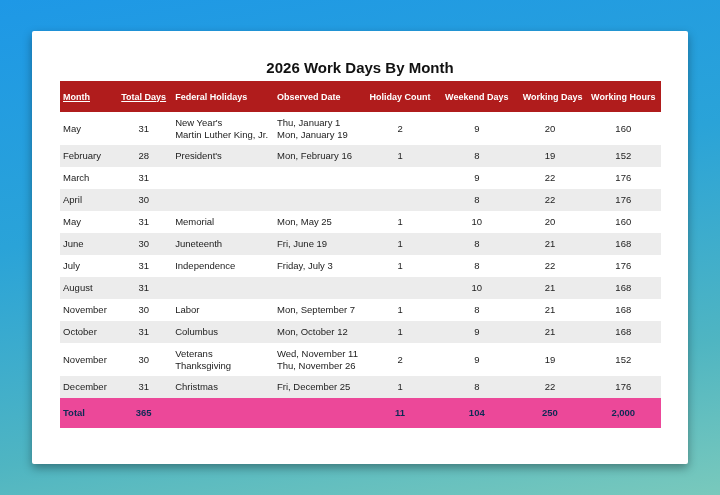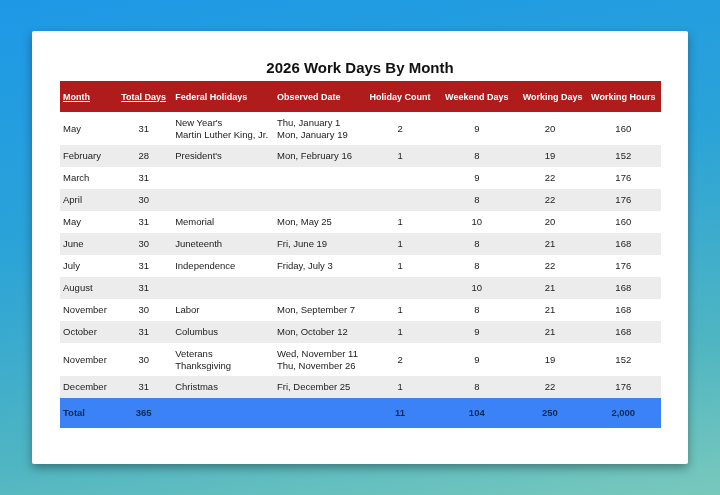--- a/index.html
+++ b/index.html
@@ -27,21 +27,21 @@
     color: #ffffff; font-weight: bold; font-size: 9px; padding: 0 3px;
     white-space: nowrap; text-align: center;
   }
   th.left { text-align: left; }
   td { padding: 0 3px; vertical-align: middle; text-align: center; line-height: 12px; }
   td.left { text-align: left; }
   tbody tr { height: 22px; }
   tbody tr.tall { height: 33px; }
   tbody tr:nth-child(even) { background: #ececec; }
   tbody tr:nth-child(odd) { background: #ffffff; }
-  tbody tr.total { background: #3b82f6; height: 30px; font-weight: bold; color: #0d2a55; }
+  tbody tr.total { background: #ec4899; height: 30px; font-weight: bold; color: #0d2a55; }
   .c-month { width: 52px; text-decoration: underline; }
   .c-total { width: 54px; text-decoration: underline; }
   .c-hol { width: 108px; }
   .c-obs { width: 90px; }
   .c-hc { width: 78px; }
   .c-we { width: 72px; }
   .c-wd { width: 68px; text-align: right; }
   .c-wh { width: 72px; }
   .line { display: block; }
 </style>

